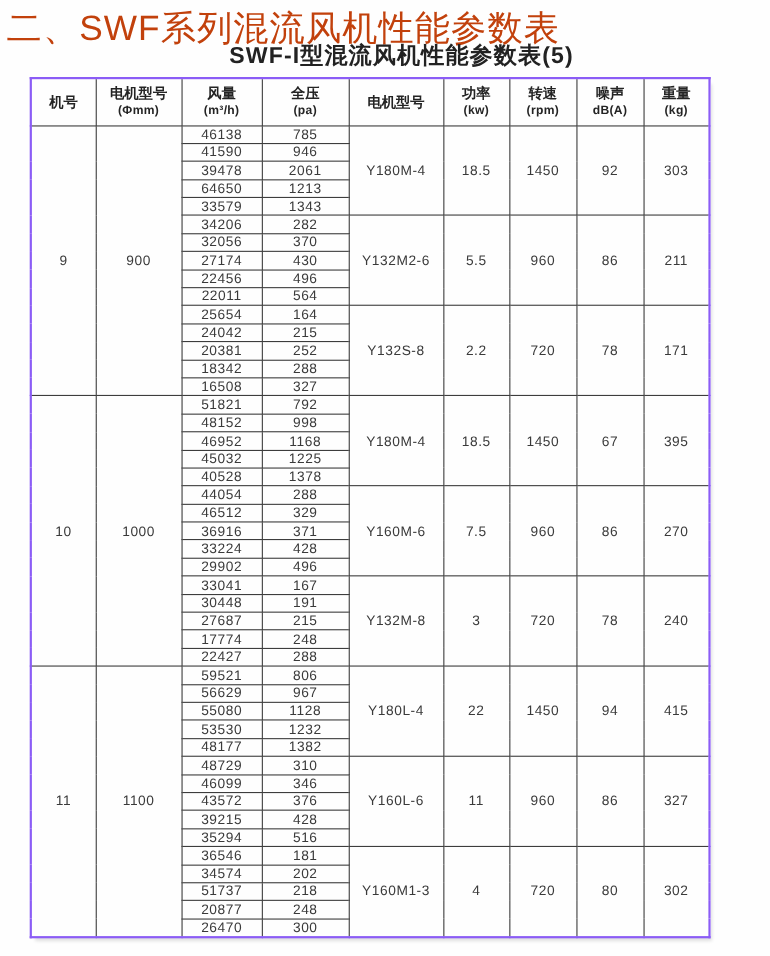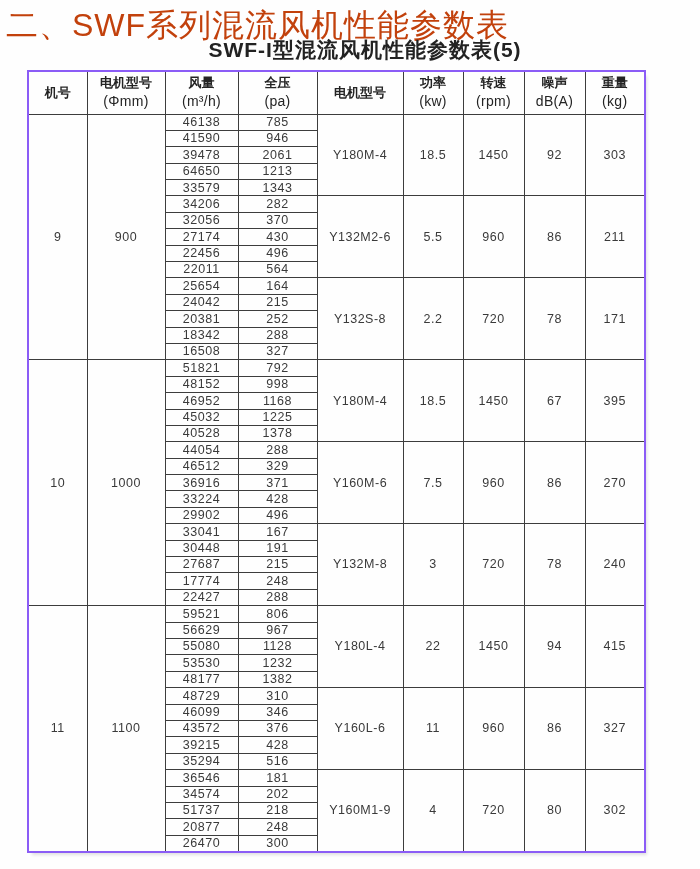--- a/index.html
+++ b/index.html
@@ -65,22 +65,22 @@
   }
   .spec-table thead tr { height: 43px; }
   .spec-table th {
     font-size: 13px;
     font-weight: bold;
     color: #242424;
     line-height: 1.25;
   }
   .spec-table th .sub {
     display: block;
-    font-size: 14px;
-    font-weight: normal;
+    font-size: 11px;
+    font-weight: bold;
     margin-top: 1px;
     letter-spacing: 0.3px;
   }
   .spec-table th .sub:empty { display: none; }
   .spec-table tbody tr { height: 16.4px; }
   .spec-table tbody td {
     font-size: 12.5px;
     color: #3a3a3a;
     letter-spacing: 0.5px;
     line-height: 1;
@@ -351,21 +351,21 @@
           <td>39215</td>
           <td>428</td>
         </tr>
         <tr>
           <td>35294</td>
           <td>516</td>
         </tr>
         <tr>
           <td>36546</td>
           <td>181</td>
-          <td rowspan="5">Y160M1-9</td>
+          <td rowspan="5">Y160M1-3</td>
           <td rowspan="5">4</td>
           <td rowspan="5">720</td>
           <td rowspan="5">80</td>
           <td rowspan="5">302</td>
         </tr>
         <tr>
           <td>34574</td>
           <td>202</td>
         </tr>
         <tr>

